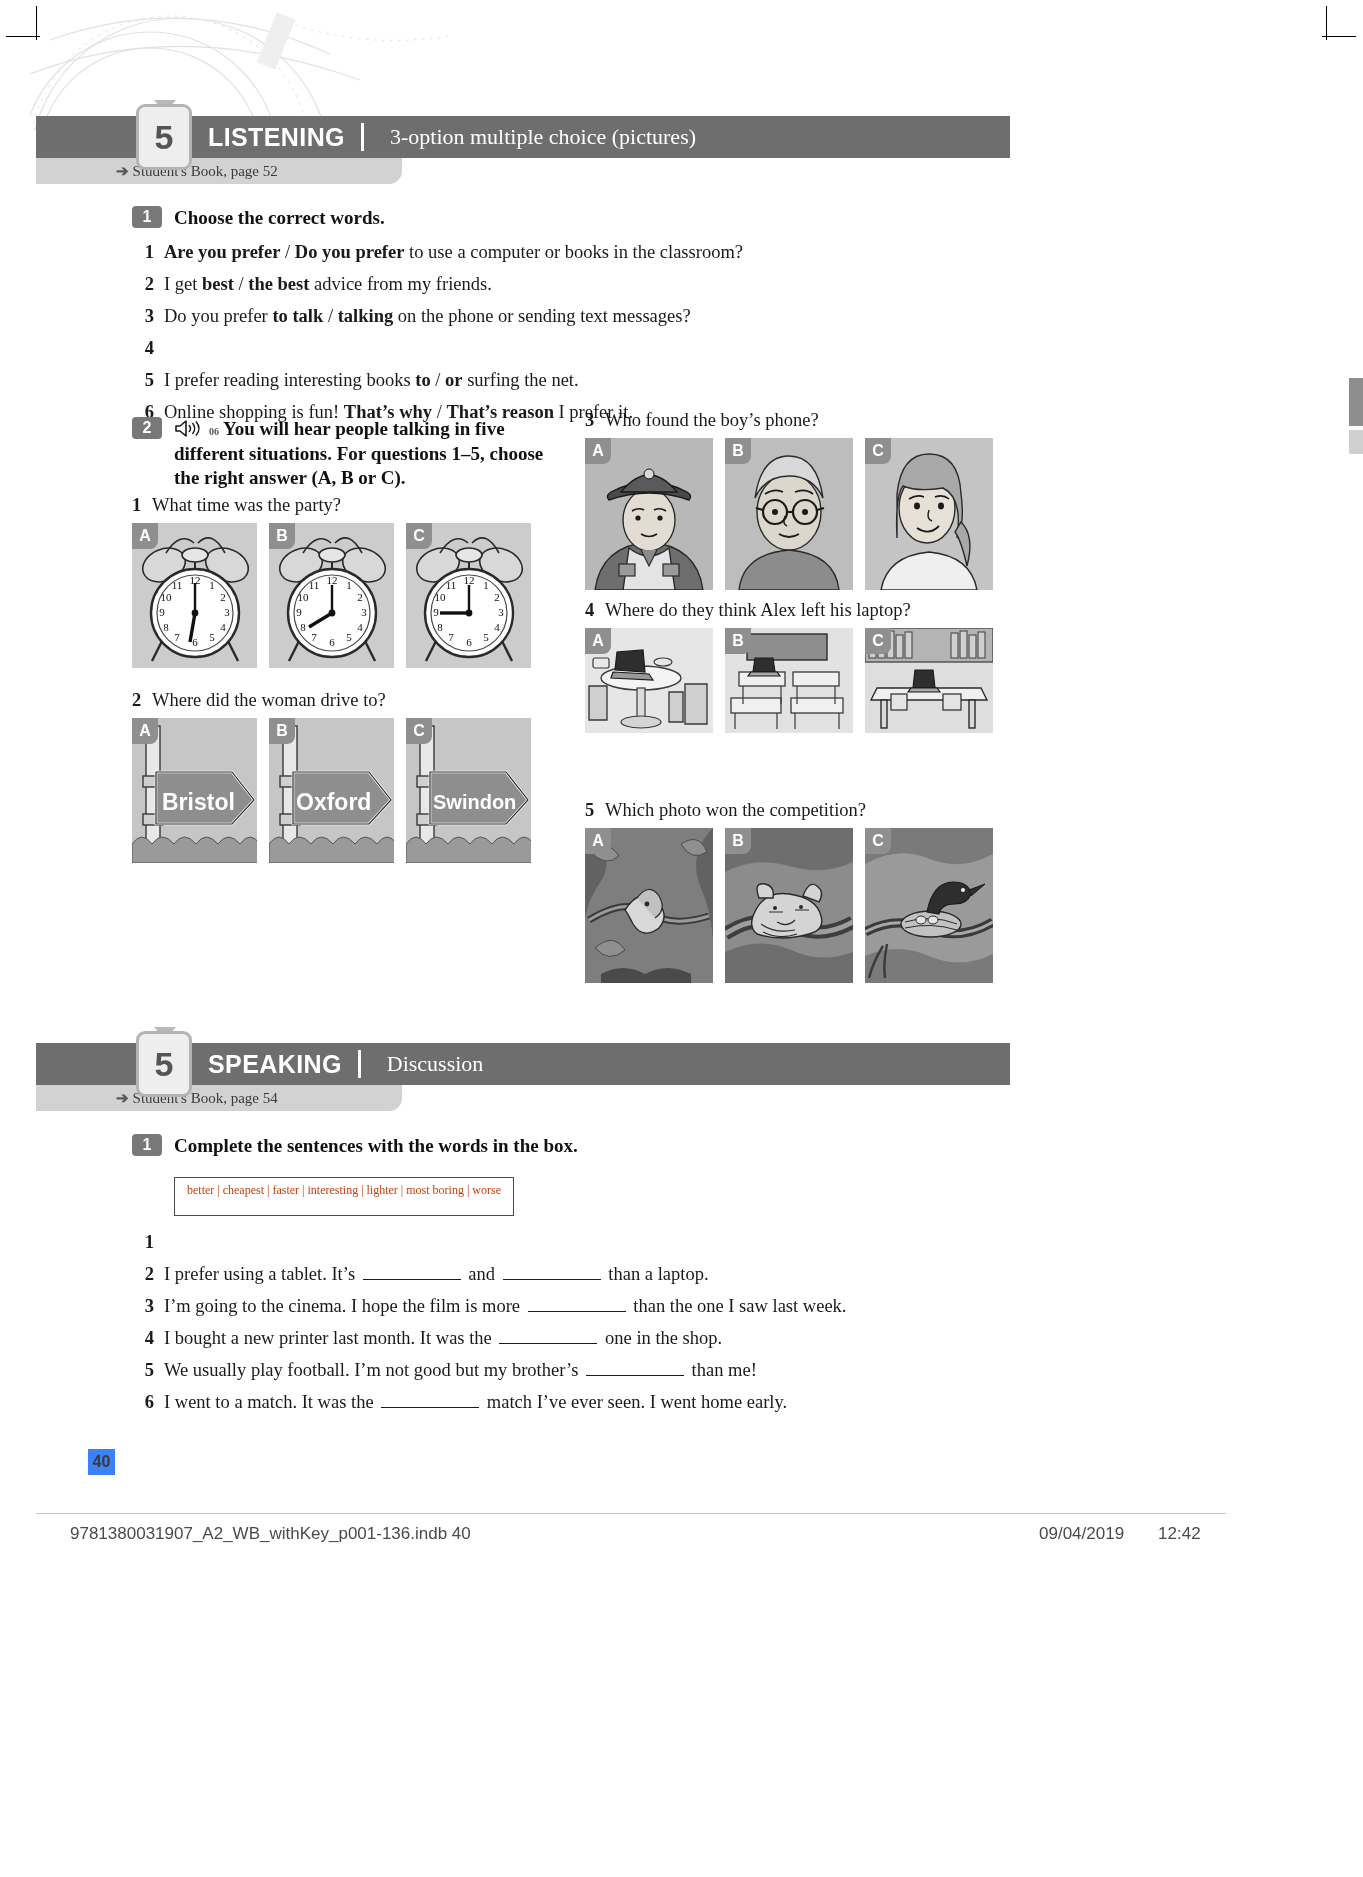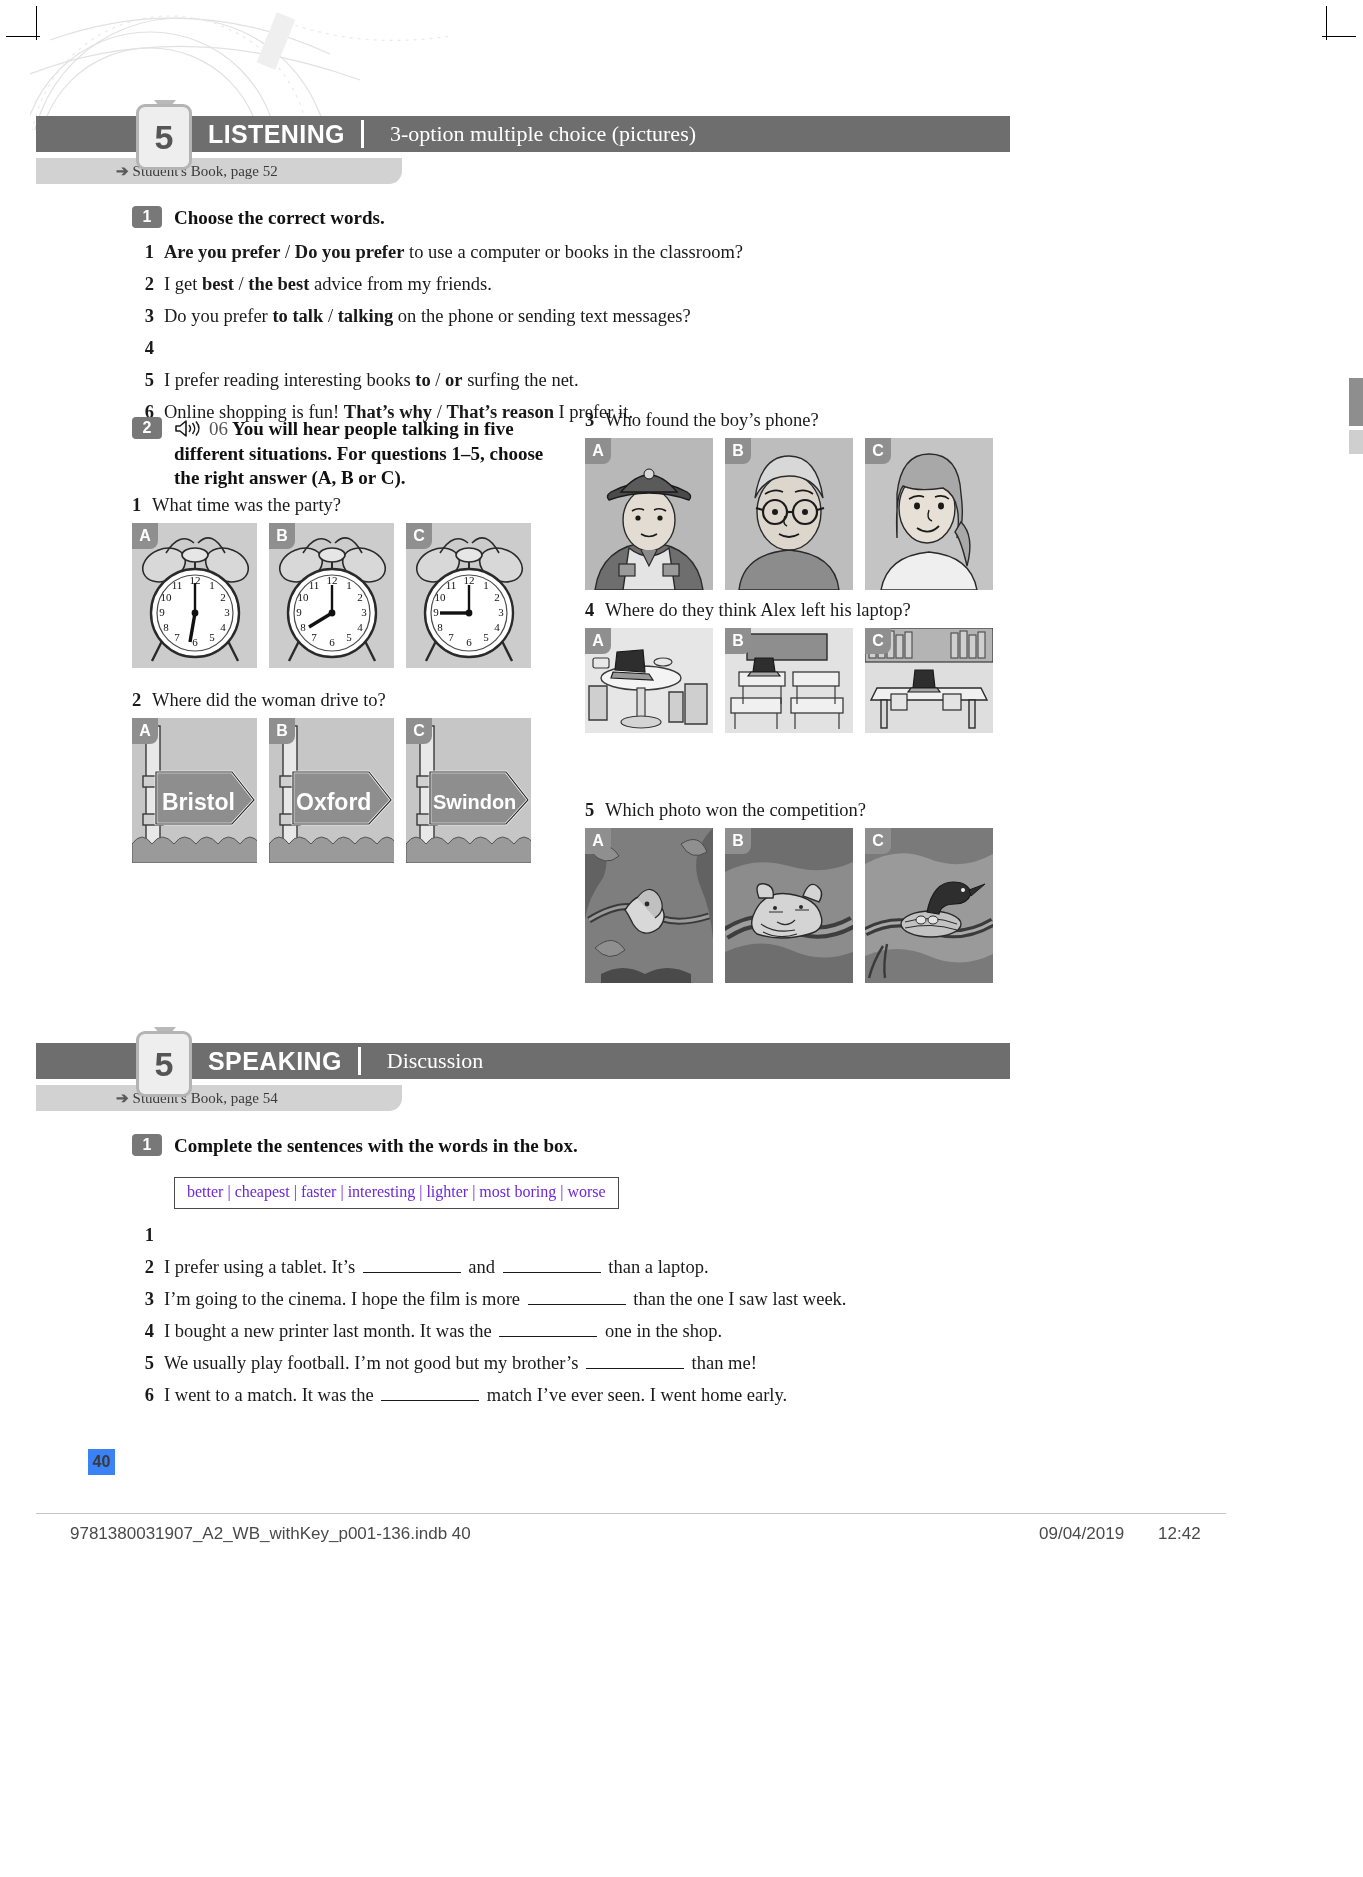--- a/index.html
+++ b/index.html
@@ -26,21 +26,21 @@
   .banner-wrap { position: absolute; left: 36px; width: 974px; }
   .banner-tri {
     position: absolute; left: 118px; top: -16px;
     width: 0; height: 0;
     border-left: 11px solid transparent;
     border-right: 11px solid transparent;
     border-top: 13px solid #b9b9b9;
   }
   .banner-bar {
     position: absolute; left: 0; top: 0;
-    width: 974px; height: 36px;
+    width: 974px; height: 42px;
     background: #6e6e6e;
     display: flex; align-items: center;
   }
   .banner-title {
     color: #ffffff; font-family: "Liberation Sans", sans-serif;
     font-weight: bold; font-size: 25px; letter-spacing: .4px;
     margin-left: 172px;
   }
   .banner-div {
     width: 3px; height: 28px; background: #ffffff;
@@ -123,22 +123,22 @@
     color: #fff; font-family: "Liberation Sans", sans-serif;
     font-weight: bold; font-size: 16px;
     display: flex; align-items: center; justify-content: center;
   }
   .pic svg { display: block; }
 
   
   .wordbox {
     border: 1px solid #4a4a4a;
     display: inline-block;
-    padding: 5px 12px 7px 12px;
-    font-size: 16px; color: #6d28d9;
+    padding: 5px 12px 17px 12px;
+    font-size: 12px; color: #c2410c;
     background: #fff;
   }
 
   
   .gap {
     display: inline-block; width: 98px;
     border-bottom: 1.6px solid #1a1a1a;
     margin: 0 3px;
   }
 
@@ -244,21 +244,21 @@
 
   <div style="position:absolute;left:132px;top:417px;width:420px;">
     <div class="ex-head">
       <div class="exnum">2</div>
       <div class="ex-rubric" style="width:372px;">
         <svg width="34" height="17" viewBox="0 0 34 17" style="vertical-align:-2px;margin-right:1px;">
           <path d="M2 6 h4 L12 1 v15 L6 11 H2 Z" fill="none" stroke="#1a1a1a" stroke-width="1.6" stroke-linejoin="round"></path>
           <path d="M15 5 q3 3.5 0 7" fill="none" stroke="#1a1a1a" stroke-width="1.5"></path>
           <path d="M18.5 3 q4.5 5.5 0 11" fill="none" stroke="#1a1a1a" stroke-width="1.5"></path>
           <path d="M22 1.5 q6 7 0 14" fill="none" stroke="#1a1a1a" stroke-width="1.5"></path>
-        </svg><span style="font-weight:normal;font-size:19px;color:#555;">06</span>
+        </svg><span style="font-weight:bold;font-size:10px;color:#555;">06</span>
         <span>You will hear people talking in five different situations. For questions 1–5, choose the right answer (A, B or C).</span>
       </div>
     </div>
   </div>
 
   <div style="position:absolute;left:132px;top:495px;width:430px;">
     <div class="qline">
       <div class="n">1</div>
       <div>What time was the party?</div>
     </div>

